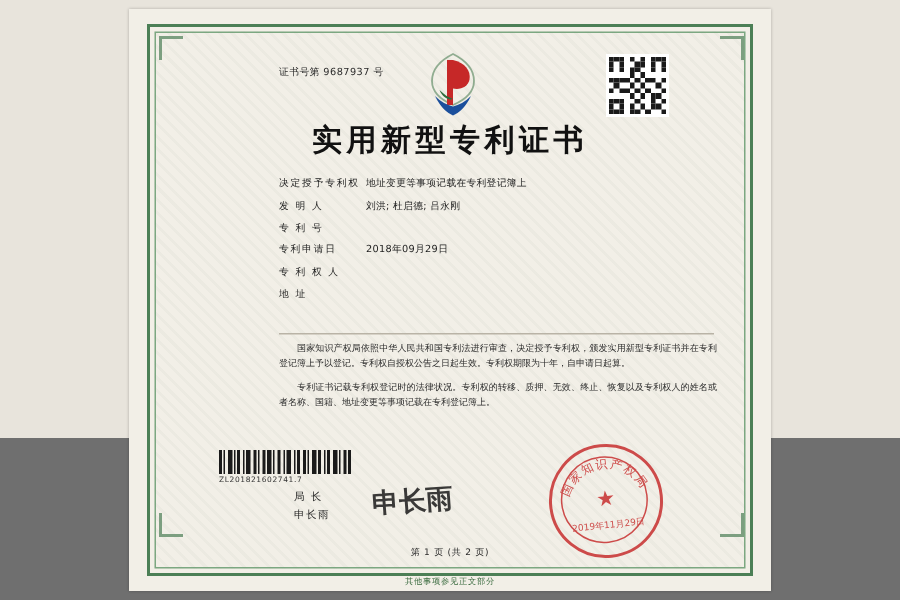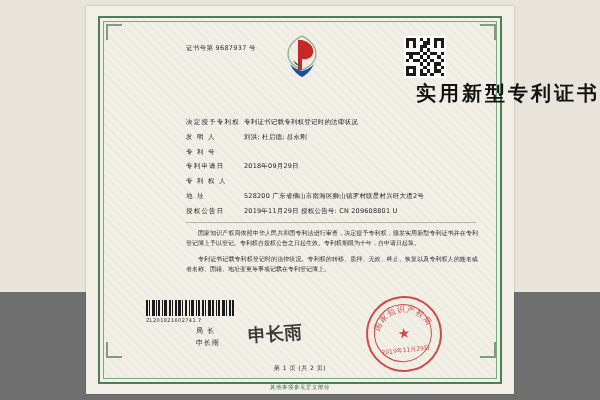--- a/index.html
+++ b/index.html
@@ -107,21 +107,21 @@
     height: 48px;
   }
   .emblem svg { display: block; }
 
   
   .title {
     position: absolute;
     left: 0;
     right: 0;
     top: 80px;
-    text-align: right;
+    text-align: center;
     font-family: Liberation Sans, sans-serif;
     font-size: 20px;
     font-weight: bold;
     color: #111;
     letter-spacing: 3px;
   }
 
   
   .fields {
     position: absolute;
@@ -443,43 +443,38 @@
         <i></i>
         <i class="on"></i>
     </div>
   </div>
 
   <div class="title">实用新型专利证书</div>
 
   <div class="fields">
     <div class="field-row">
       <span class="field-label">决定授予专利权</span>
-      <span class="field-value">专利证书记载专利权登记时的法律状况</span>
+      <span class="field-value">地址变更等事项记载在专利登记簿上</span>
     </div>
     <div class="field-row">
       <span class="field-label">发 明 人</span>
       <span class="field-value">刘洪; 杜启德; 吕永刚</span>
     </div>
     <div class="field-row">
       <span class="field-label">专 利 号</span>
     </div>
     <div class="field-row">
       <span class="field-label">专利申请日</span>
       <span class="field-value">2018年09月29日</span>
     </div>
     <div class="field-row">
       <span class="field-label">专 利 权 人</span>
     </div>
     <div class="field-row wrap">
       <span class="field-label">地 址</span>
-      <span class="field-value">528200 广东省佛山市南海区狮山镇罗村联星村兴旺大道2号</span>
-    </div>
-    <div class="field-row">
-      <span class="field-label">授权公告日</span>
-      <span class="field-value">2019年11月29日    授权公告号: CN 209608801 U</span>
     </div>
   </div>
 
   <div class="sep"></div>
 
   <div class="legal">
     <p>国家知识产权局依照中华人民共和国专利法进行审查，决定授予专利权，颁发实用新型专利证书并在专利登记簿上予以登记。专利权自授权公告之日起生效。专利权期限为十年，自申请日起算。</p>
     <p>专利证书记载专利权登记时的法律状况。专利权的转移、质押、无效、终止、恢复以及专利权人的姓名或者名称、国籍、地址变更等事项记载在专利登记簿上。</p>
   </div>
 

